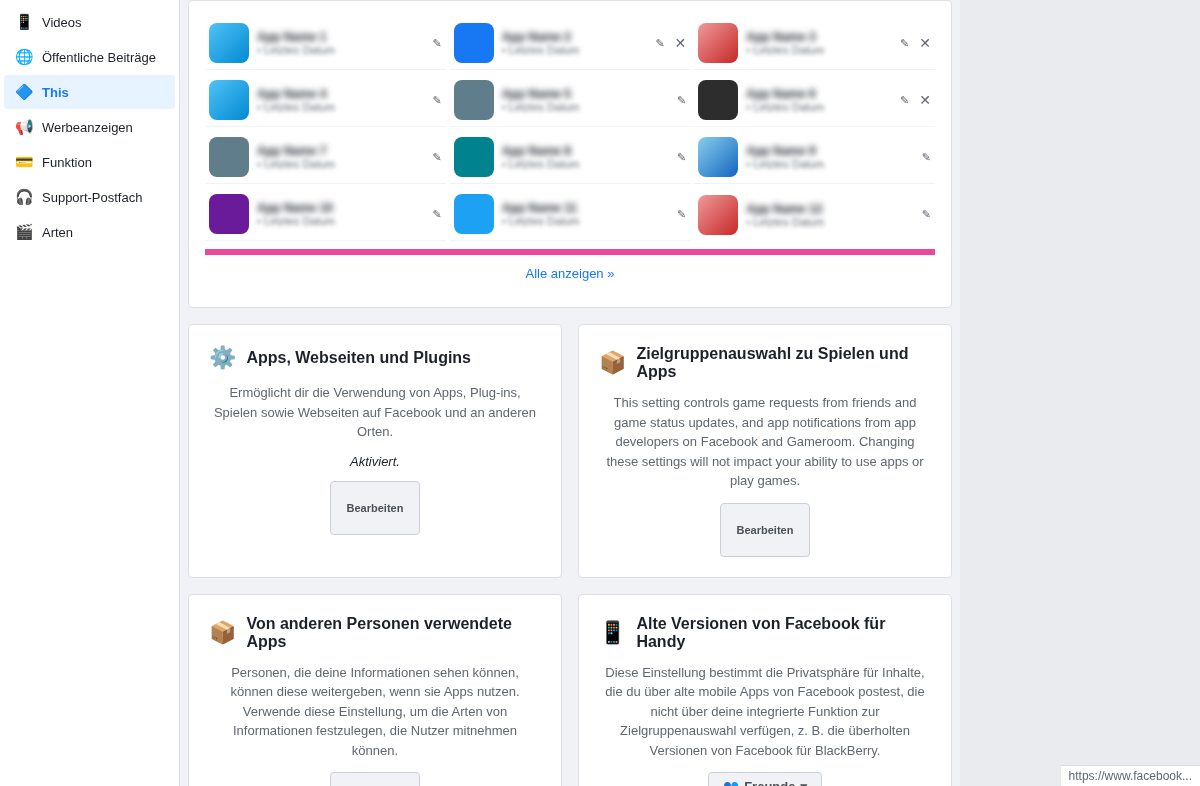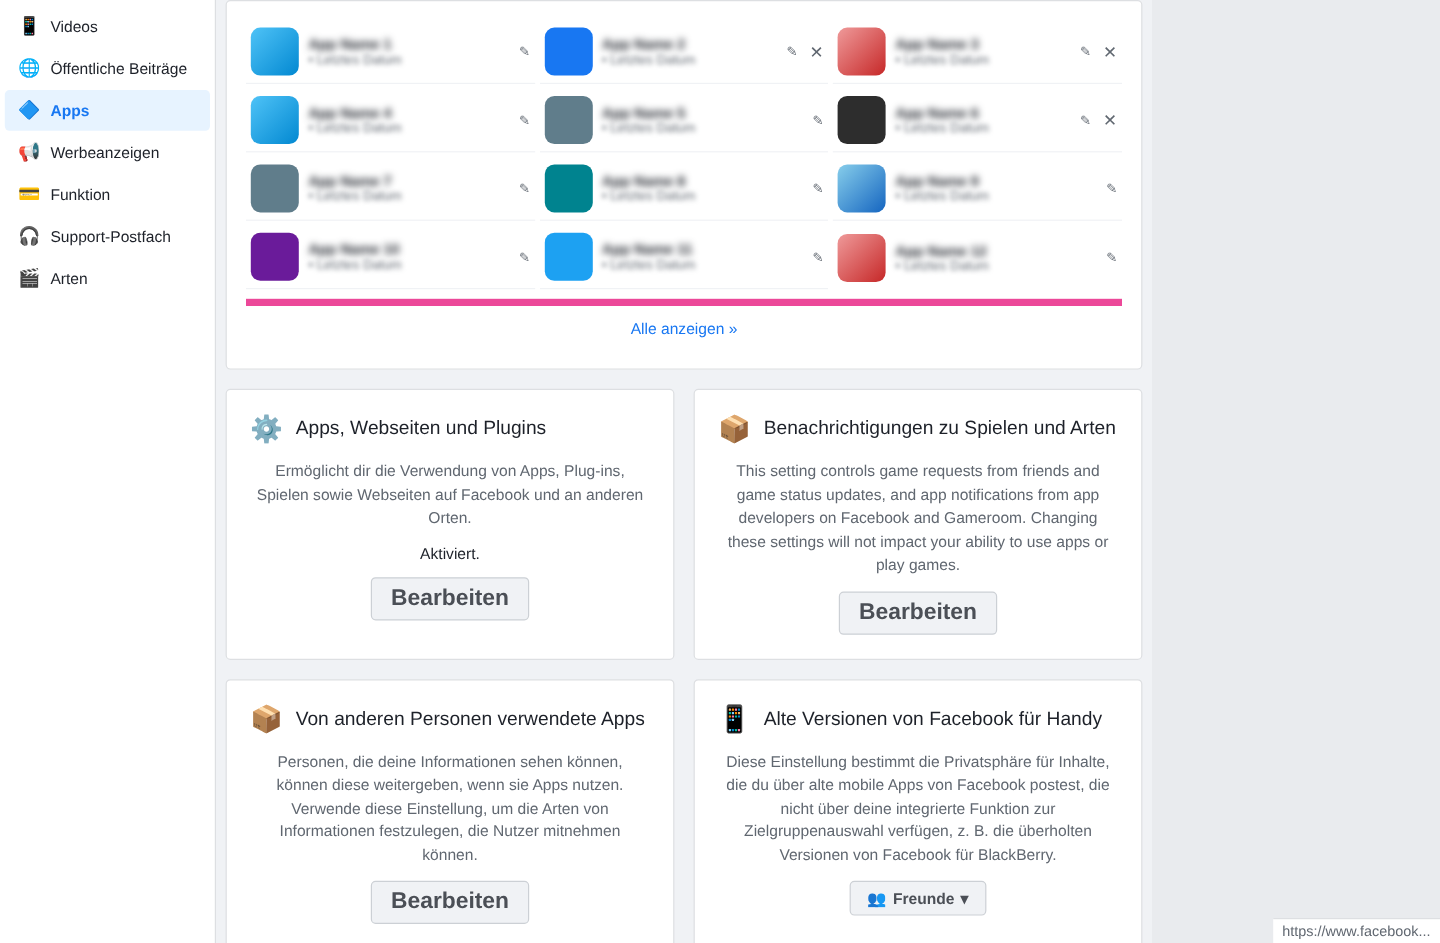--- a/index.html
+++ b/index.html
@@ -30,26 +30,26 @@
     .app-action-btn { font-size: 11px; color: #606770; cursor: pointer; }
     .app-close { color: #606770; cursor: pointer; font-size: 14px; margin-left: 4px; }
 
     .show-all { text-align: center; padding: 10px; border-top: 6px solid #ec4899; margin-top: 8px; }
     .show-all a { color: #1877f2; font-size: 13px; text-decoration: none; }
 
     
     .settings-grid { display: grid; grid-template-columns: 1fr 1fr; gap: 16px; padding: 0 8px 16px 8px; }
     .settings-card { background: #fff; border: 1px solid #dddfe2; border-radius: 4px; padding: 20px; }
     .card-header { display: flex; align-items: center; gap: 10px; margin-bottom: 12px; }
-    .card-title { font-size: 16px; font-weight: 400; color: #1d2129; }
+    .card-title { font-size: 16px; font-weight: 700; color: #1d2129; }
     .card-icon { font-size: 22px; color: #606770; }
     .card-description { font-size: 13px; color: #606770; line-height: 1.5; margin-bottom: 12px; text-align: center; }
-    .card-status { font-size: 13px; color: #1d2129; text-align: center; margin-bottom: 12px; }
+    .card-status { font-size: 13px; color: #1d2129; text-align: center; margin-bottom: 12px; font-style: italic; }
     .card-btn-wrap { display: flex; justify-content: center; }
-    .btn-edit { background: #f0f2f5; border: 1px solid #ccd0d5; color: #4b4f56; font-size: 19px; font-weight: 600; padding: 6px 16px; border-radius: 4px; cursor: pointer; }
+    .btn-edit { background: #f0f2f5; border: 1px solid #ccd0d5; color: #4b4f56; font-size: 11px; font-weight: 600; padding: 20px 16px; border-radius: 4px; cursor: pointer; }
     .btn-friends { background: #f0f2f5; border: 1px solid #ccd0d5; color: #4b4f56; font-size: 13px; font-weight: 600; padding: 6px 14px; border-radius: 4px; cursor: pointer; display: flex; align-items: center; gap: 5px; }
 
     
     .statusbar { position: fixed; bottom: 0; right: 0; background: #fff; border-top: 1px solid #dddfe2; padding: 3px 8px; font-size: 12px; color: #606770; z-index: 999; }
 
     
     .right-panel { width: 240px; flex-shrink: 0; }
 
     
     .icon-mobile { color: #4b4f56; }
@@ -79,21 +79,21 @@
     <div class="sidebar-item">
       <span class="sidebar-icon icon-mobile">📱</span>
       <span>Videos</span>
     </div>
     <div class="sidebar-item">
       <span class="sidebar-icon icon-public">🌐</span>
       <span>Öffentliche Beiträge</span>
     </div>
     <div class="sidebar-item active">
       <span class="sidebar-icon icon-apps">🔷</span>
-      <span>Apps</span>
+      <span>This</span>
     </div>
     <div class="sidebar-item">
       <span class="sidebar-icon icon-ads">📢</span>
       <span>Werbeanzeigen</span>
     </div>
     <div class="sidebar-item">
       <span class="sidebar-icon icon-payments">💳</span>
       <span>Funktion</span>
     </div>
     <div class="sidebar-item">
@@ -253,21 +253,21 @@
         <div class="card-description">Ermöglicht dir die Verwendung von Apps, Plug-ins, Spielen sowie Webseiten auf Facebook und an anderen Orten.</div>
         <div class="card-status">Aktiviert.</div>
         <div class="card-btn-wrap">
           <button class="btn-edit">Bearbeiten</button>
         </div>
       </div>
 
       <div class="settings-card">
         <div class="card-header">
           <span class="card-icon">📦</span>
-          <span class="card-title">Benachrichtigungen zu Spielen und Arten</span>
+          <span class="card-title">Zielgruppenauswahl zu Spielen und Apps</span>
         </div>
         <div class="card-description">This setting controls game requests from friends and game status updates, and app notifications from app developers on Facebook and Gameroom. Changing these settings will not impact your ability to use apps or play games.</div>
         <div class="card-btn-wrap">
           <button class="btn-edit">Bearbeiten</button>
         </div>
       </div>
 
       <div class="settings-card">
         <div class="card-header">
           <span class="card-icon">📦</span>

